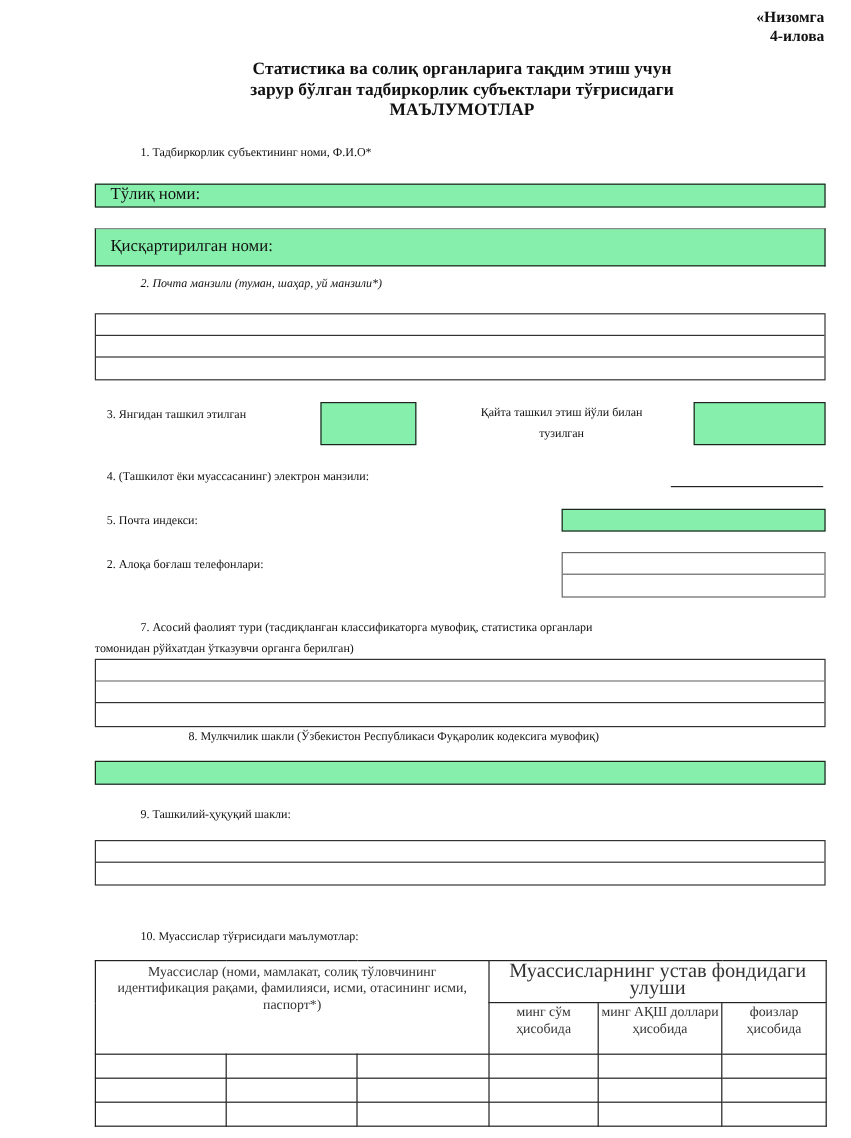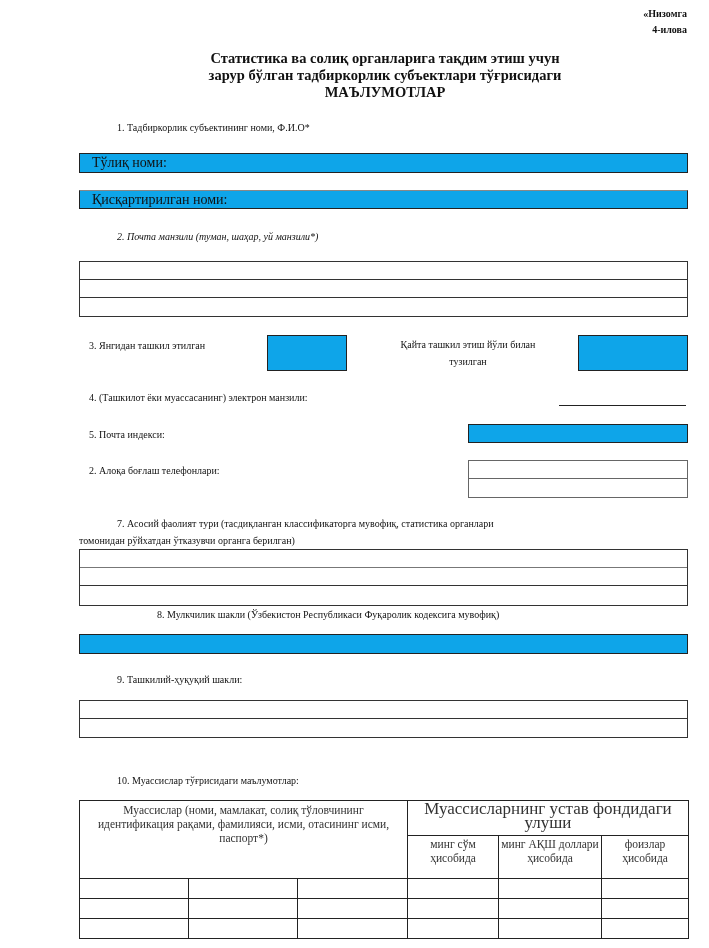--- a/index.html
+++ b/index.html
@@ -1,22 +1,22 @@
 <!DOCTYPE html>
 <html><head>
   <meta charset="utf-8">
   <style>
     html, body { margin: 0; padding: 0; background: #ffffff; }
     body { width: 709px; height: 948px; position: relative; overflow: hidden;
            font-family: "Liberation Serif", "DejaVu Serif", serif; color: #111; }
     .abs { position: absolute; }
-    .annex { right: 22px; top: 6px; text-align: right; font-weight: bold; font-size: 10px; line-height: 16px; }
+    .annex { right: 22px; top: 6px; text-align: right; font-weight: bold; font-size: 13px; line-height: 16px; }
     .title { left: 150px; width: 470px; top: 50px; text-align: center; font-weight: bold; font-size: 14.5px; line-height: 17px; }
     .lbl { font-size: 10px; line-height: 17px; white-space: nowrap; }
-    .box { position: absolute; border: 1px solid #222; box-sizing: border-box; background: #0ea5e9; }
+    .box { position: absolute; border: 1px solid #222; box-sizing: border-box; background: #86efac; }
     .box.thick { border-width: 1.5px; }
     .field-label { position: absolute; left: 12px; top: 50%; transform: translateY(-50%); font-size: 14px; white-space: nowrap; }
     .rows { position: absolute; box-sizing: border-box; border: 1px solid #333; }
     .rows > div { box-sizing: border-box; border-bottom: 1.5px solid #333; }
     .rows > div:last-child { border-bottom: none; }
     .line { position: absolute; border-top: 1.5px solid #222; }
     table.founders { position: absolute; left: 79px; top: 800px; width: 609px; border-collapse: collapse; table-layout: fixed; }
     table.founders td { border: 1px solid #222; font-size: 11.5px; line-height: 14px; text-align: center; vertical-align: top; padding: 1px 2px; color: #333; }
     table.founders tr.data td { height: 17px; border-top: 1.5px solid #222; }
   </style>
@@ -31,21 +31,21 @@
 <div class="abs title">
   <div>Статистика ва солиқ органларига тақдим этиш учун</div>
   <div>зарур бўлган тадбиркорлик субъектлари тўғрисидаги</div>
   <div>МАЪЛУМОТЛАР</div>
 </div>
 
 <div class="abs lbl" style="left:117px; top:119px;">1. Тадбиркорлик субъектининг номи, Ф.И.О*</div>
 <div class="box thick" style="left:79px; top:153px; width:609px; height:20px;">
   <span class="field-label">Тўлиқ номи:</span>
 </div>
-<div class="box thick" style="left:79px; top:190px; width:609px; height:19px; border-top-color:#888;">
+<div class="box thick" style="left:79px; top:190px; width:609px; height:32px; border-top-color:#888;">
   <span class="field-label">Қисқартирилган номи:</span>
 </div>
 
 <div class="abs lbl" style="left:117px; top:228px;font-style:italic;">2. Почта манзили (туман, шаҳар, уй манзили*)</div>
 <div class="rows" style="left:79px; top:261px; width:609px; height:56px;">
   <div style="height:18px;"></div>
   <div style="height:18px;"></div>
   <div style="height:18px;"></div>
 </div>
 

